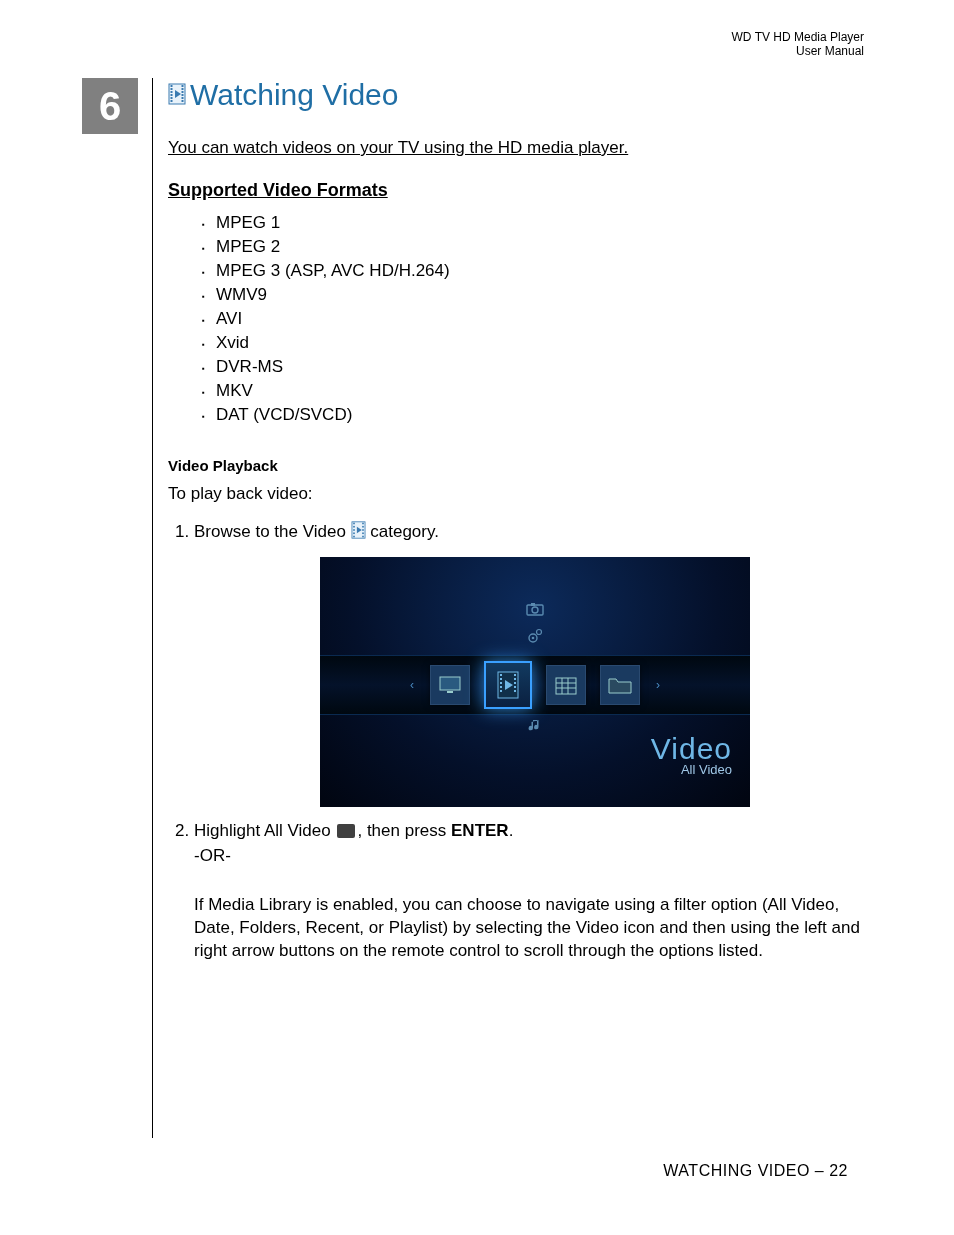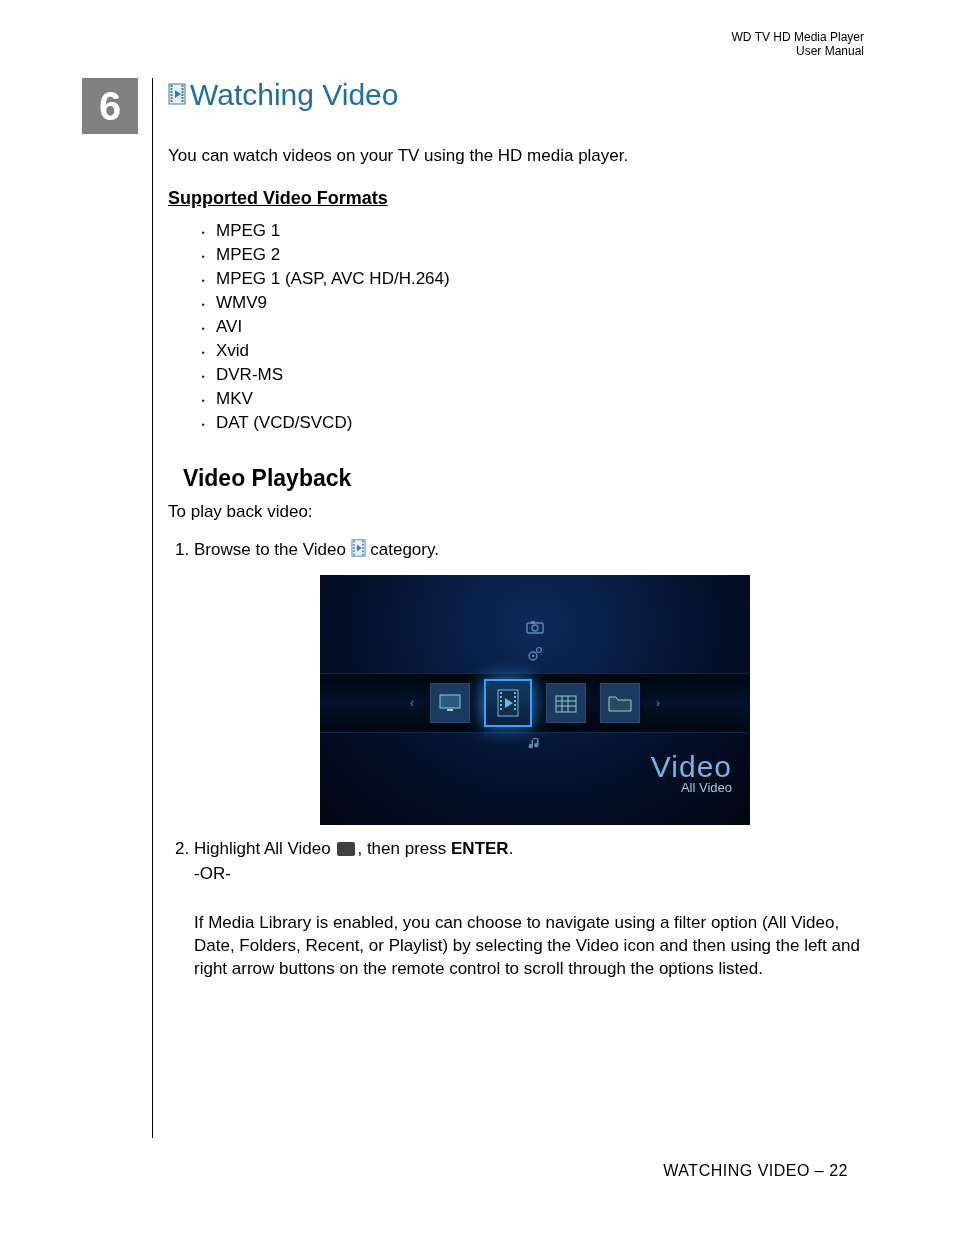--- a/index.html
+++ b/index.html
@@ -60,22 +60,23 @@
     font-family: Helvetica, Arial, sans-serif;
     font-weight: 300;
     font-size: 30px;
     color: #1f6ea5;
     margin: 0;
     display: flex;
     align-items: center;
     gap: 4px;
   }
   .intro {
-    margin-top: 34px;
-    font-size: 17px;
+    margin-top: 26px;
+    font-size: 17px;
+    text-decoration: underline;
   }
   .subhead {
     font-weight: bold;
     font-size: 18px;
     margin-top: 22px;
     text-decoration: underline;
   }
   .body-text {
     margin-top: 10px;
     font-size: 17px;
@@ -93,23 +94,22 @@
   }
   ul.formats li::before {
     content: "▪";
     position: absolute;
     left: 0;
     font-size: 8px;
     top: 2px;
   }
   .h2 {
     font-weight: bold;
-    font-size: 23px;
+    font-size: 15px;
     margin-top: 30px;
-    margin-left: 15px;
   }
   ol.steps {
     margin: 16px 0 0 0;
     padding-left: 26px;
     font-size: 17px;
   }
   ol.steps > li {
     margin-bottom: 12px;
     line-height: 23px;
   }
@@ -255,21 +255,21 @@
     <span>Watching Video</span>
   </h1>
 
   <div class="intro">You can watch videos on your TV using the HD media player.</div>
 
   <div class="subhead">Supported Video Formats</div>
 
   <ul class="formats">
     <li>MPEG 1</li>
     <li>MPEG 2</li>
-    <li>MPEG 1 (ASP, AVC HD/H.264)</li>
+    <li>MPEG 3 (ASP, AVC HD/H.264)</li>
     <li>WMV9</li>
     <li>AVI</li>
     <li>Xvid</li>
     <li>DVR-MS</li>
     <li>MKV</li>
     <li>DAT (VCD/SVCD)</li>
   </ul>
 
   <div class="h2">Video Playback</div>
   <div class="body-text">To play back video:</div>

